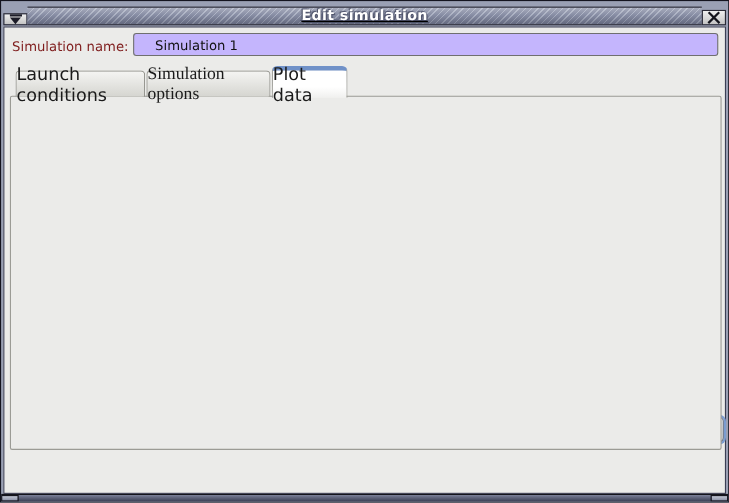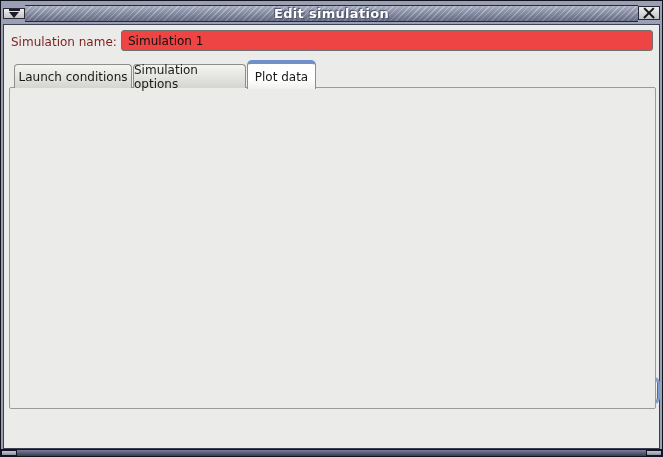--- a/index.html
+++ b/index.html
@@ -5,21 +5,21 @@
   * { margin:0; padding:0; box-sizing:border-box; }
   html,body { background:#c9c9c9; font-family:"DejaVu Sans","Liberation Sans",sans-serif; }
   .window {
     position:relative; width:663px; height:457px;
     background:#9aa0b4; border:1px solid #14141f;
     overflow:hidden;
   }
   
   .titlebar {
     position:absolute; left:2px; top:2px; right:2px; height:20px;
-    display:flex; align-items:center;
+    display:flex; align-items:flex-end;text-decoration:underline;
   }
   .tb-btn {
     width:22px; background:linear-gradient(#efefef,#c4c4c4);
     border:1px solid #2a2a36; display:flex; align-items:center; justify-content:center;
     cursor:pointer;
   }
   .title-area {
     flex:1;
     background:
       linear-gradient(to bottom, rgba(255,255,255,0.28), rgba(255,255,255,0) 45%, rgba(20,22,40,0.30)),
@@ -61,22 +61,22 @@
   }
   .bottombar::before,.bottombar::after {
     content:""; position:absolute; top:0; bottom:0; width:14px;
     background:linear-gradient(#c3c7d4,#8b90a6); border:1px solid #14141c;
   }
   .bottombar::before { left:0; }
   .bottombar::after { right:0; }
   
   .lbl { position:absolute; font-size:12px; color:#7f1d1d; white-space:nowrap; }
   .tfield {
-    position:absolute; background:#ef4444; border:1px solid #6f6f6f; border-radius:3px;
-    font-size:12px; color:#111; padding:0 6px; font-family:inherit;
+    position:absolute; background:#c4b5fd; border:1px solid #6f6f6f; border-radius:3px;
+    font-size:12px; color:#111; padding:0 19px; font-family:inherit;
   }
   .ufield {
     position:absolute; background:#e7e7e4; border:1px solid #b5b5af; border-radius:3px;
     font-size:12px; color:#3a3a3a; padding:2px 6px; white-space:nowrap;
   }
   .combo {
     position:absolute; height:22px; display:flex; align-items:stretch;
     background:#ffffff; border:1px solid #646464; border-radius:3px; cursor:pointer;
   }
   .combo-text { flex:1; font-size:12px; color:#111; padding:3px 6px; white-space:nowrap; overflow:hidden; }
@@ -93,21 +93,21 @@
     display:flex; align-items:center; justify-content:center;
     padding:0 9px; cursor:pointer; white-space:nowrap;
   }
   .btn.default { box-shadow:0 0 0 2px #7b9cd0; border-color:#5f6a80; }
   
   .tab {
     position:absolute; height:24px; top:63px;
     background:linear-gradient(#f4f4f2,#d5d5d0);
     border:1px solid #8e8e88; border-bottom:none; border-radius:4px 4px 0 0;
     display:flex; align-items:center; justify-content:center;
-    font-size:12px; color:#1a1a1a; cursor:pointer; z-index:2;
+    font-size:16px; color:#1a1a1a; cursor:pointer; z-index:2;
   }
   .tab.selected {
     top:59px; height:29px; background:linear-gradient(#ffffff 60%,#f0f0ee);
     border-top:4px solid #7091c8; border-radius:5px 5px 0 0; z-index:4;
   }
   .tabpanel {
     position:absolute; left:8px; top:86px; width:647px; height:322px;
     background:#ebebe9; border:1px solid #9b9b95; border-radius:2px; z-index:1;
   }
   .groupbox {
@@ -144,21 +144,21 @@
   </div>
 
   <div class="content-frame"></div>
 
   <span class="lbl" style="left:10px; top:34px;">Simulation name:</span>
   <input class="tfield" style="left: 120px; top: 29px; width: 532px; height: 21px;" value="Simulation 1">
 
   <div class="tab" style="left:13px; width:118px;">
       <span>Launch conditions</span>
     </div>
-  <div class="tab" style="left:132px; width:113px;">
+  <div class="tab" style="left:132px; width:113px;font-family:Liberation Serif, serif;">
       <span>Simulation options</span>
     </div>
   <div class="tab selected" style="left:246px; width:69px;">
       <span>Plot data</span>
     </div>
 
   <div class="tabpanel"></div>
 
   <span class="lbl" style="left:22px; top:100px;">Preset plot configurations:</span>
   <div class="combo" style="left:185px; top:95px; width:460px;">

